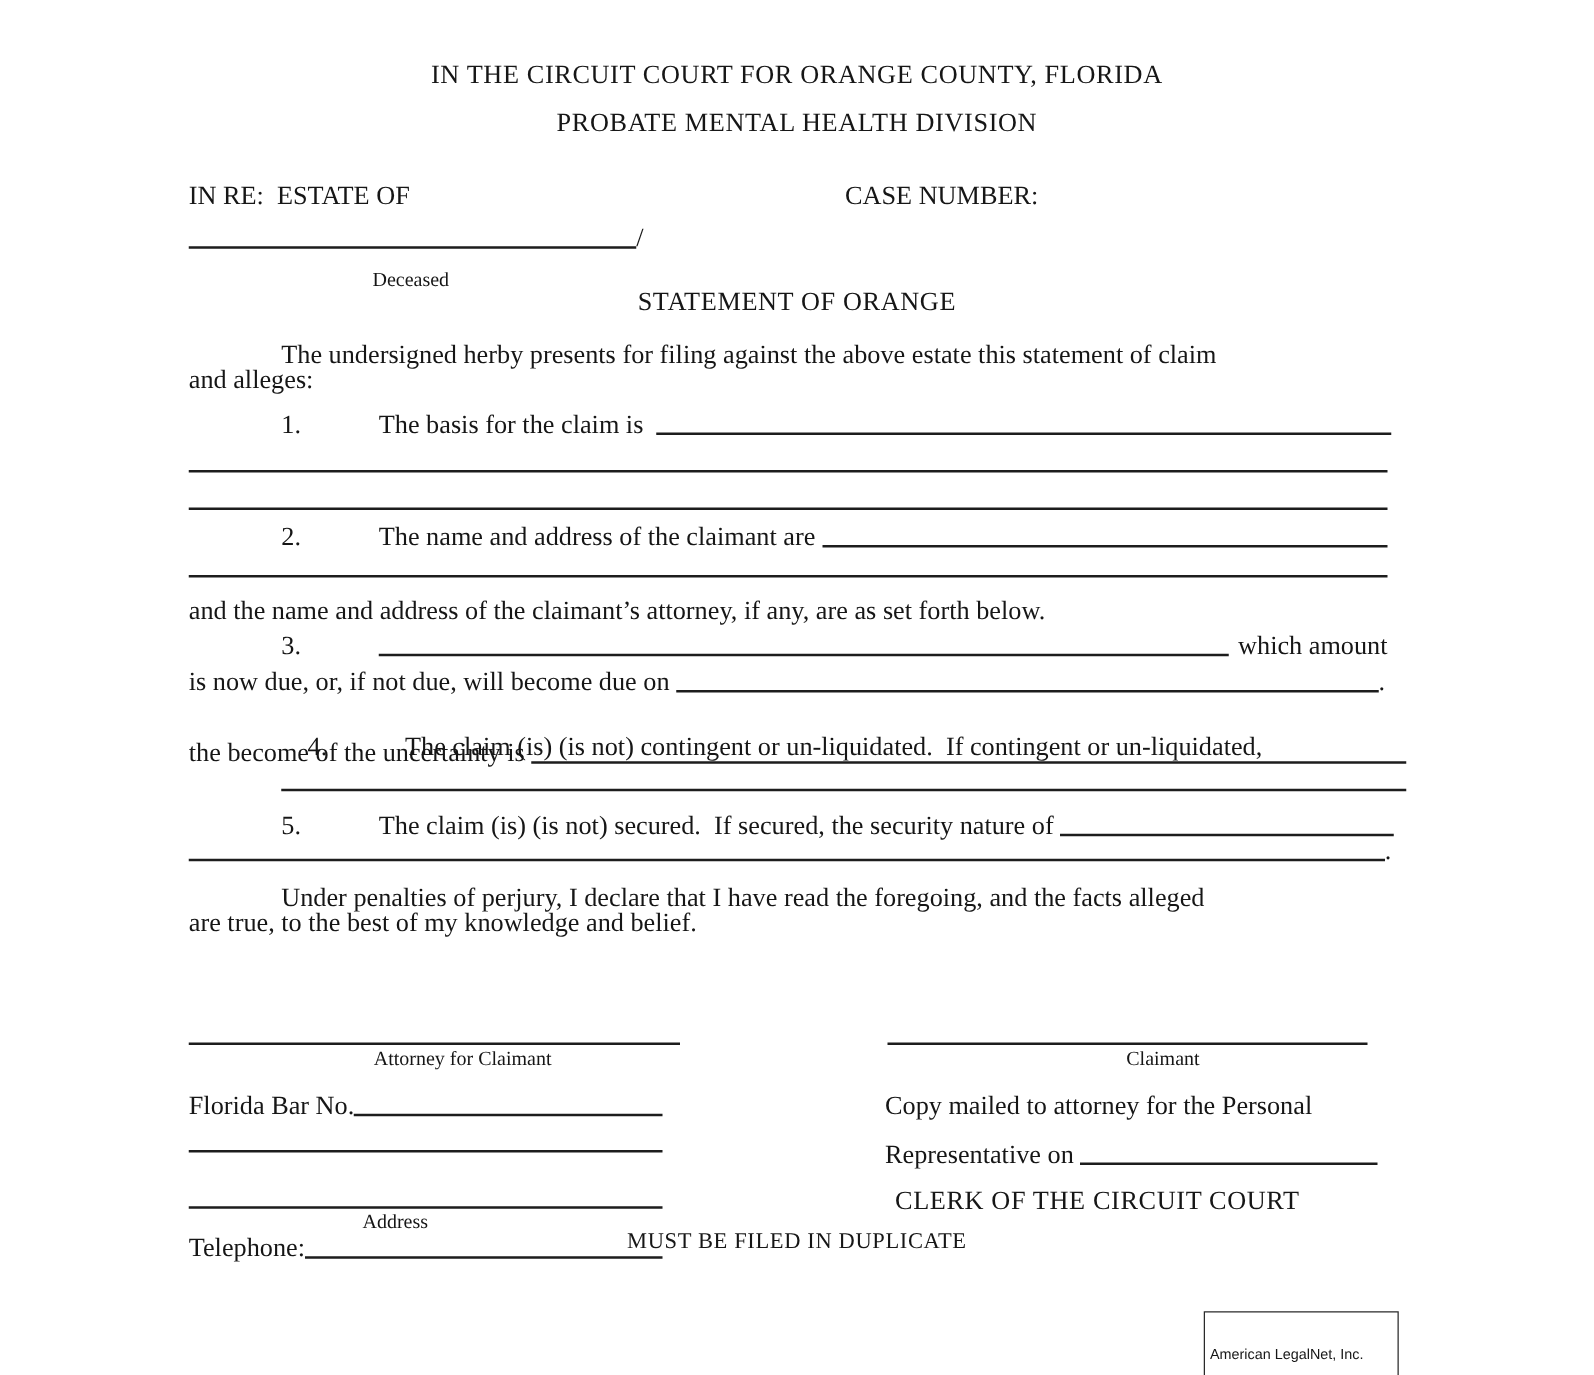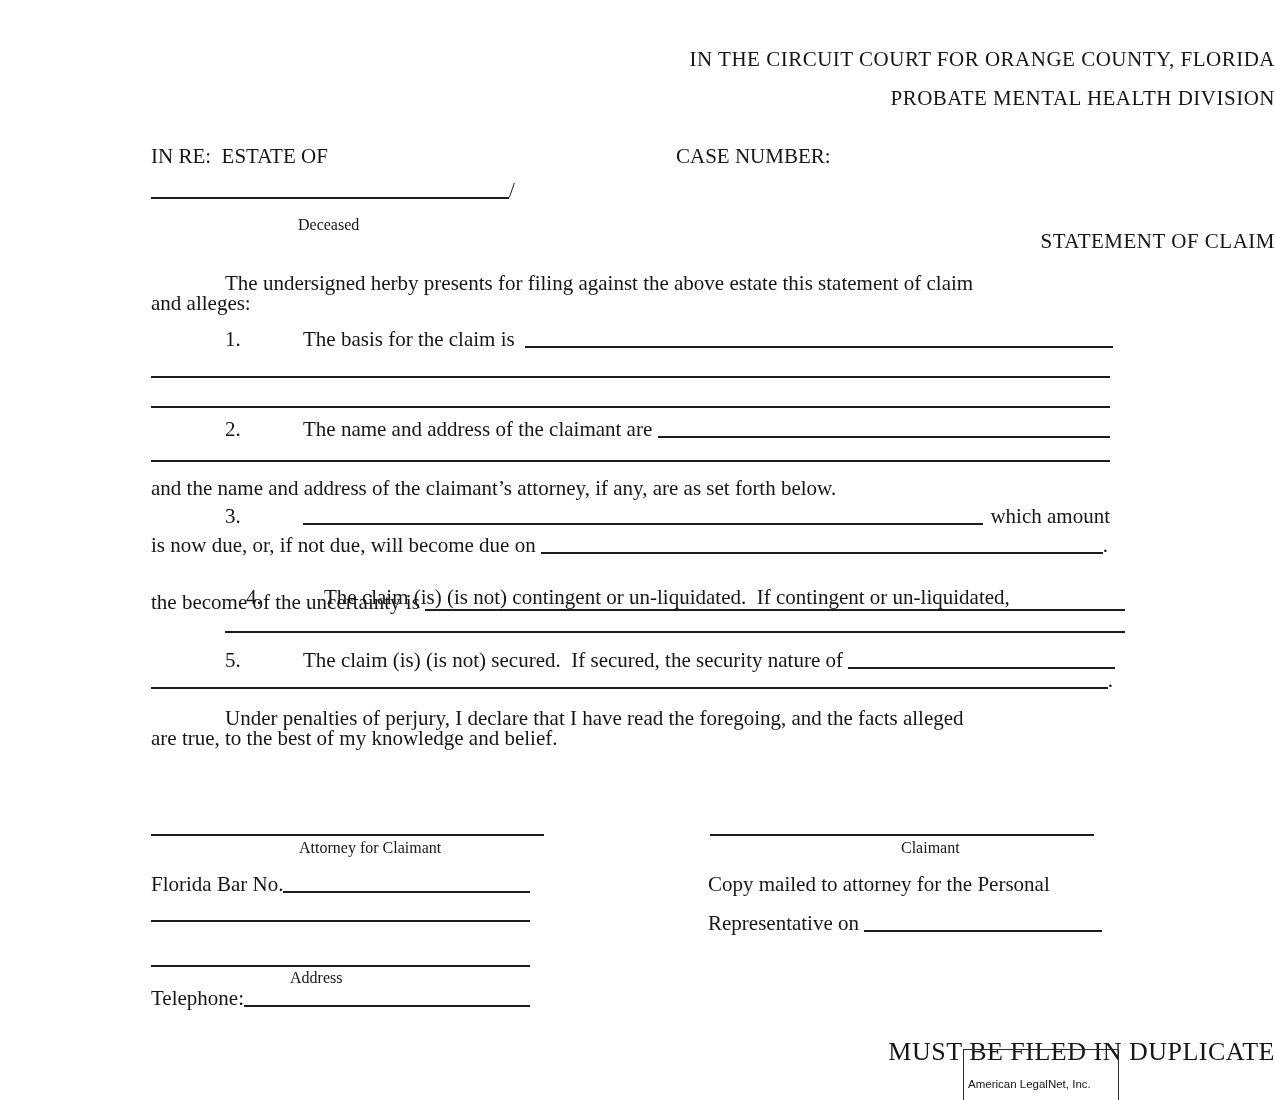--- a/index.html
+++ b/index.html
@@ -12,21 +12,21 @@
     color: #161616;
     overflow: hidden;
   }
   .ln {
     position: absolute;
     font-size: 21px;
     line-height: 24px;
     white-space: pre;
   }
   [data-bind] { white-space: pre; }
-  .center { left: 0; width: 1275px; text-align: right; }
+  .center { left: 0; width: 1275px; text-align: center; }
   .caps { letter-spacing: 0.5px; }
   .small { font-size: 16px; line-height: 18px; }
   .flex { display: flex; align-items: baseline; }
   .fill {
     flex: 1 1 auto;
     min-width: 16px;
     border-bottom: 2px solid #1d1d1d;
     position: relative;
     top: 2px;
   }
@@ -63,21 +63,21 @@
 
   <div class="ln center caps" style="top:47px" data-bind="header.court">IN THE CIRCUIT COURT FOR ORANGE COUNTY, FLORIDA</div>
   <div class="ln center caps" style="top:86px" data-bind="header.division">PROBATE MENTAL HEALTH DIVISION</div>
 
   <div class="ln" style="top:144px;left:151px" data-bind="header.in_re">IN RE:  ESTATE OF</div>
   <div class="ln" style="top:144px;left:676px" data-bind="header.case_number">CASE NUMBER:</div>
 
   <div class="ln" style="top:178px;left:151px"><span class="blank" style="width:358px"></span><span data-bind="header.slash">/</span></div>
   <div class="ln small" style="top:216px;left:298px" data-bind="header.deceased">Deceased</div>
 
-  <div class="ln center caps" style="top:229px" data-bind="title">STATEMENT OF CLAIM</div>
+  <div class="ln center caps" style="top:229px" data-bind="title">STATEMENT OF ORANGE</div>
 
   <div class="ln" style="top:271px;left:225px" data-bind="intro.line1">The undersigned herby presents for filing against the above estate this statement of claim</div>
   <div class="ln" style="top:291px;left:151px" data-bind="intro.line2">and alleges:</div>
 
   <div class="ln flex" style="top:327px;left:225px;width:888px">
     <span class="num" data-bind="claims.item1.num">1.</span><span data-bind="claims.item1.text">The basis for the claim is  </span><span class="fill"></span>
   </div>
   <div class="rule" style="top:376px;left:151px;width:959px"></div>
   <div class="rule" style="top:406px;left:151px;width:959px"></div>
 
@@ -125,21 +125,22 @@
   <div class="rule" style="top:965px;left:151px;width:379px"></div>
   <div class="ln small" style="top:969px;left:290px" data-bind="footer.left.address_label">Address</div>
   <div class="ln flex" style="top:986px;left:151px;width:379px">
     <span data-bind="footer.left.telephone">Telephone:</span><span class="fill"></span>
   </div>
 
   <div class="ln" style="top:872px;left:708px" data-bind="footer.right.copy_line1">Copy mailed to attorney for the Personal</div>
   <div class="ln flex" style="top:911px;left:708px;width:394px">
     <span data-bind="footer.right.copy_line2">Representative on </span><span class="fill"></span>
   </div>
+  <div class="ln caps" style="top:948px;left:716px" data-bind="footer.right.clerk">CLERK OF THE CIRCUIT COURT</div>
 
-  <div class="ln center caps" style="top:1040px;font-size:26px" data-bind="bottom.duplicate">MUST BE FILED IN DUPLICATE</div>
+  <div class="ln center caps" style="top:980px;font-size:18px" data-bind="bottom.duplicate">MUST BE FILED IN DUPLICATE</div>
 
   <div class="legalnet">
     <div><span data-bind="bottom.legalnet.line1">American LegalNet, Inc.</span></div>
     
   </div>
 
 </div>
 
 </body></html>

